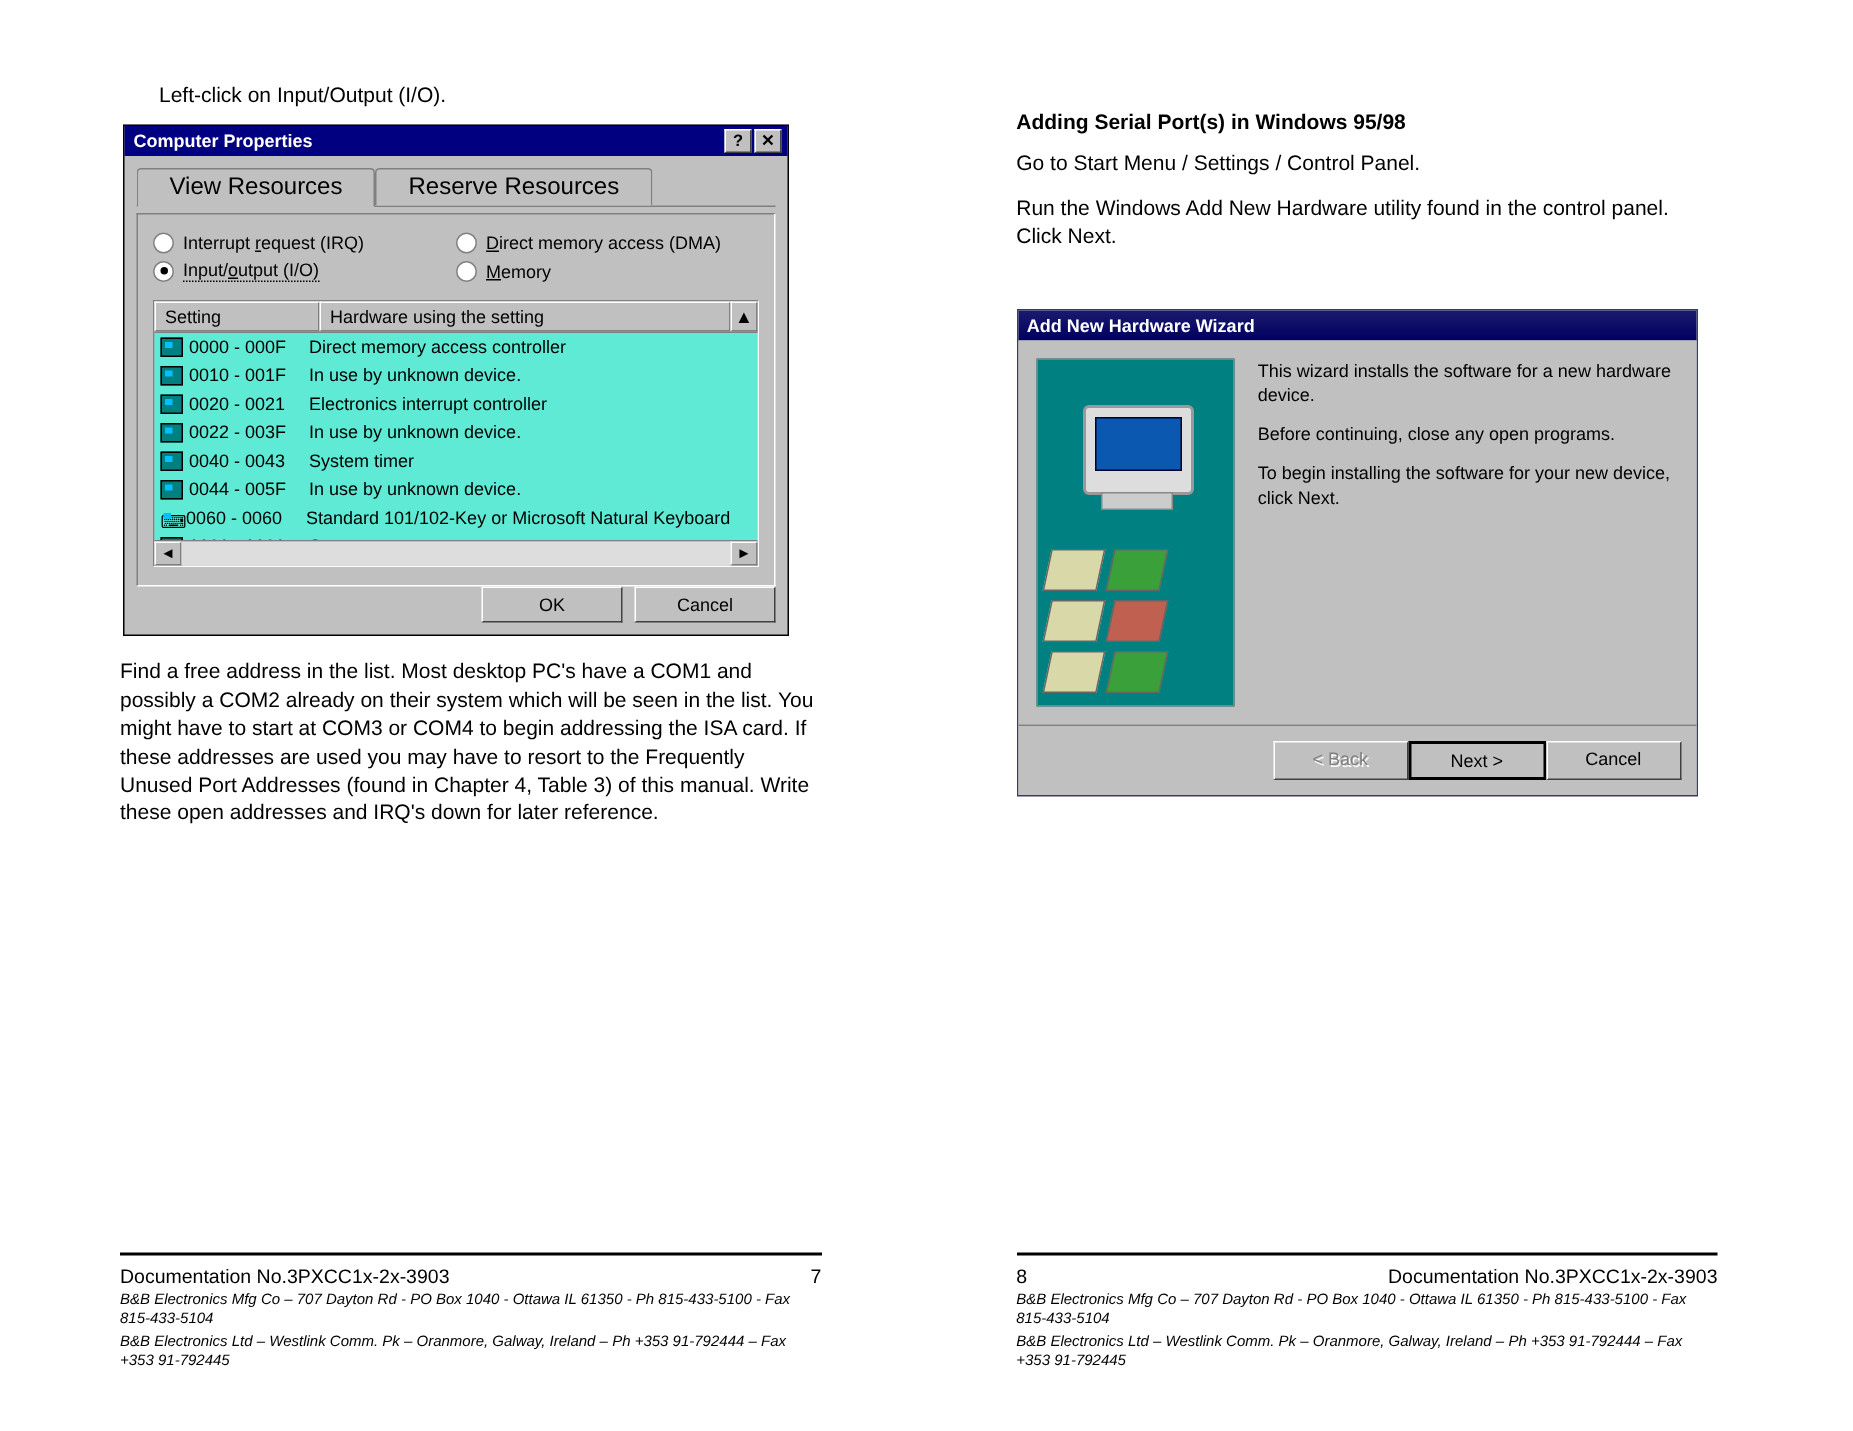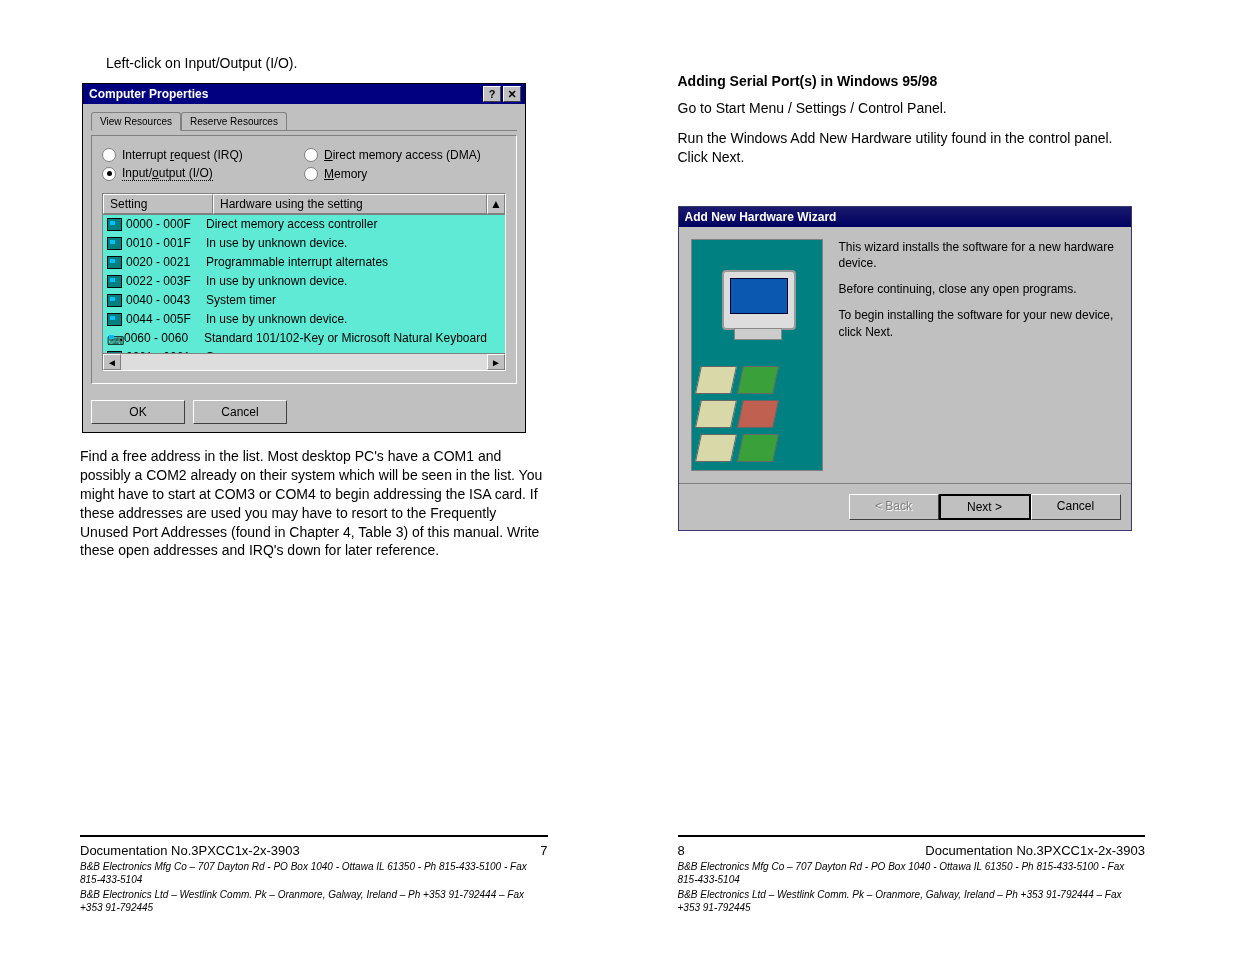--- a/index.html
+++ b/index.html
@@ -7,21 +7,21 @@
   .col{width:50%;box-sizing:border-box;padding:55px 70px 0 80px;display:flex;flex-direction:column}
   .col2{padding-left:60px;padding-right:90px}
   .intro{margin:0 0 12px 26px}
   
   .cp-dialog{width:442px;border:1px solid #000;margin-left:2px;background:#c0c0c0;font-family:"MS Sans Serif",Tahoma,sans-serif;font-size:12px}
   .cp-title{background:#000080;color:#fff;display:flex;align-items:center;font-weight:bold;font-size:12px;padding:2px 4px 2px 6px}
   .cp-title-text{flex:1}
   .cp-title-btn{width:16px;height:14px;background:#c0c0c0;border:1px solid #fff;border-right-color:#404040;border-bottom-color:#404040;margin-left:2px;color:#000;display:flex;align-items:center;justify-content:center;font-size:11px;font-weight:bold;line-height:1}
   .cp-body{padding:8px}
   .tabs{display:flex;border-bottom:1px solid #808080;margin-bottom:4px}
-  .tab{padding:3px 8px;border:1px solid #808080;border-bottom:none;border-top-left-radius:3px;border-top-right-radius:3px;background:#c0c0c0;font-size:10px;position:relative}
+  .tab{padding:3px 21px;border:1px solid #808080;border-bottom:none;border-top-left-radius:3px;border-top-right-radius:3px;background:#c0c0c0;font-size:16px;position:relative}
   .tab.active{background:#c0c0c0;border-bottom:1px solid #c0c0c0;margin-bottom:-1px;z-index:1}
   .panel{border:1px solid #fff;border-top-color:#808080;border-left-color:#808080;padding:10px 10px 12px 10px;background:#c0c0c0}
   .radios{display:flex;flex-wrap:wrap;gap:0}
   .radio-item{width:50%;display:flex;align-items:center;font-size:12px;padding:2px 0}
   .radio-item .dot{width:12px;height:12px;border-radius:50%;border:1px solid #808080;background:#fff;margin-right:6px;display:inline-flex;align-items:center;justify-content:center}
   .radio-item.sel .dot::after{content:"";width:5px;height:5px;background:#000;border-radius:50%}
   .radio-item.sel .lbl{border-bottom:1px dotted #000}
   .u{text-decoration:underline}
   .list-wrap{margin-top:10px;border:1px solid #808080;border-right-color:#fff;border-bottom-color:#fff}
   .list-head{display:flex;background:#c0c0c0;border-bottom:1px solid #808080}
@@ -32,21 +32,21 @@
   .list-body{background:#5eead4;max-height:138px;overflow:hidden;position:relative}
   .row{display:flex;align-items:center;font-size:12px;padding:1px 4px;line-height:17px}
   .ic{width:13px;height:11px;background:#008080;border:1px solid #000;margin-right:4px;position:relative}
   .ic::after{content:"";position:absolute;top:2px;left:2px;width:5px;height:4px;background:#00c0ff}
   .ic.kb{background:none;border:none;font-size:12px}
   .c1{width:80px}
   .c2{flex:1;white-space:nowrap;overflow:hidden}
   .hscroll{display:flex;background:#c0c0c0;border-top:1px solid #808080;height:16px}
   .hscroll .sbtn{width:16px;border:1px solid #fff;border-right-color:#808080;border-bottom-color:#808080;display:flex;align-items:center;justify-content:center;font-size:10px}
   .hscroll .track{flex:1;background:#ddd}
-  .btns{display:flex;margin-top:16px;gap:8px}
+  .btns{display:flex;justify-content:flex-end;gap:8px}
   .wbtn{min-width:72px;padding:4px 10px;background:#c0c0c0;border:1px solid #fff;border-right-color:#404040;border-bottom-color:#404040;font-size:12px;text-align:center}
   .para{margin:14px 0 0 0;line-height:1.35}
   .indent{text-indent:26px}
   
   .h3{font-weight:bold;margin:18px 0 10px 0;font-size:14px}
   .rpara{margin:0 0 10px 0;line-height:1.4}
   
   .wiz{width:452px;border:1px solid #3a3a6a;margin-top:28px;font-family:"MS Sans Serif",Tahoma,sans-serif}
   .wiz-title{background:#1a1a6e;background:linear-gradient(to bottom,#1a1a6e,#000060);color:#fff;font-weight:bold;font-size:12px;padding:3px 6px}
   .wiz-body{display:flex;background:#c0c0c0;padding:12px;gap:16px;min-height:230px}
@@ -121,21 +121,21 @@
                   <span class="c2">Direct memory access controller</span>
                 </div>
               <div class="row">
                   <span class="ic"></span>
                   <span class="c1">0010 - 001F</span>
                   <span class="c2">In use by unknown device.</span>
                 </div>
               <div class="row">
                   <span class="ic"></span>
                   <span class="c1">0020 - 0021</span>
-                  <span class="c2">Programmable interrupt alternates</span>
+                  <span class="c2">Electronics interrupt controller</span>
                 </div>
               <div class="row">
                   <span class="ic"></span>
                   <span class="c1">0022 - 003F</span>
                   <span class="c2">In use by unknown device.</span>
                 </div>
               <div class="row">
                   <span class="ic"></span>
                   <span class="c1">0040 - 0043</span>
                   <span class="c2">System timer</span>

